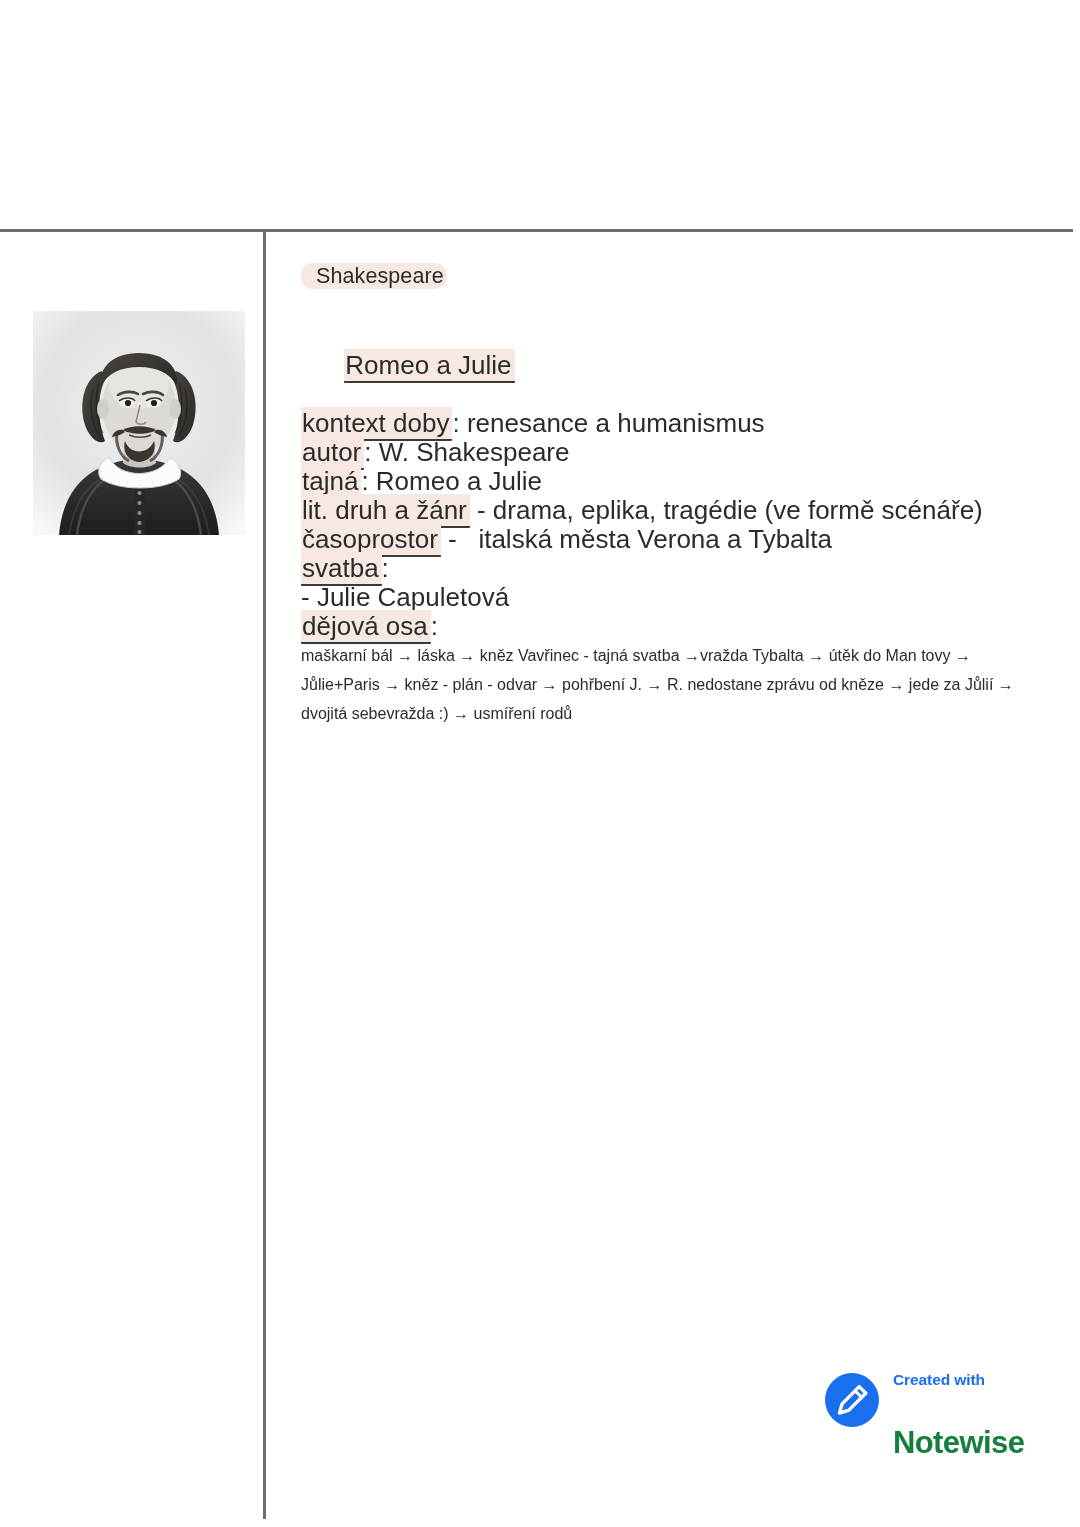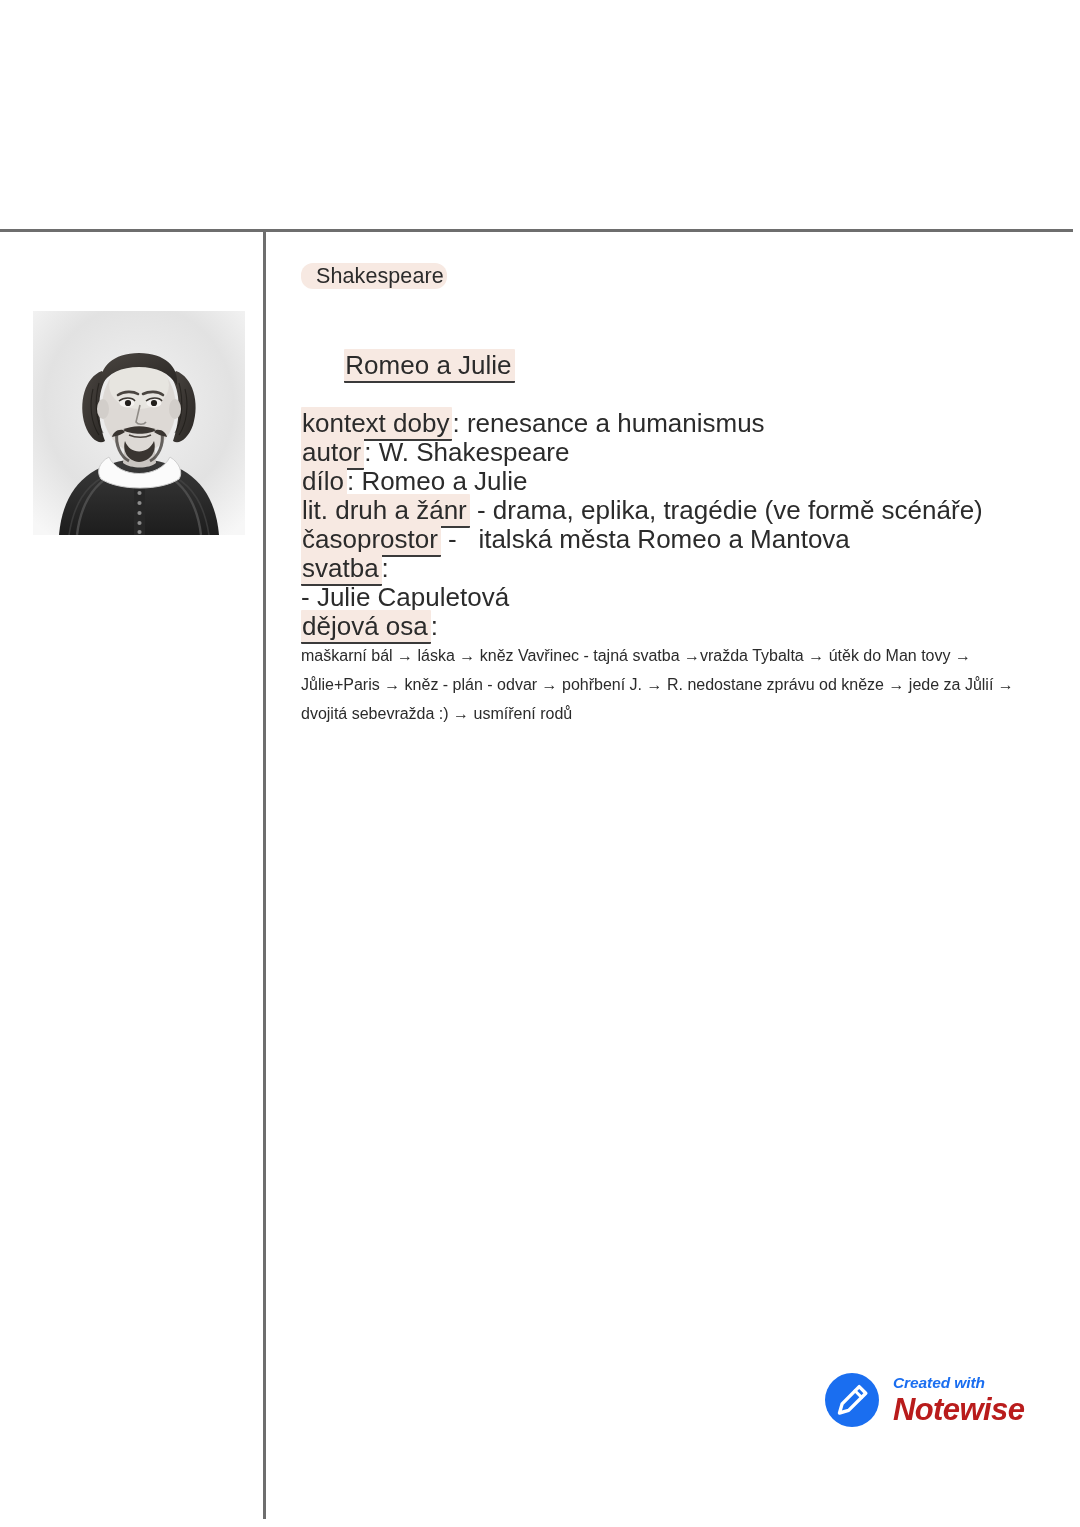--- a/index.html
+++ b/index.html
@@ -94,23 +94,22 @@
   }
 
   .work-heading { margin-bottom: 0; }
 
   
   .badge {
     position: absolute;
     left: 824px;
     top: 1372px;
     display: flex;
-    align-items: center;
+    align-items: flex-start;
     gap: 13px;
-    font-style: italic;
   }
   .badge-mark {
     width: 56px;
     height: 56px;
     flex: 0 0 auto;
   }
   .badge-mark svg { display: block; }
   .badge-text {
     display: flex;
     flex-direction: column;
@@ -119,22 +118,23 @@
   .badge-created {
     font-size: 15.5px;
     font-weight: bold;
     color: #1a6ef0;
     letter-spacing: -0.1px;
     margin-bottom: 3px;
   }
   .badge-name {
     font-size: 31px;
     font-weight: bold;
-    color: #b91c1c;
+    color: #15803d;
     letter-spacing: -0.6px;
+    margin-top: 36px;
   }
 </style>
 </head>
 <body>
 
 <div class="page">
 
   <div class="rule-horizontal"></div>
   <div class="rule-vertical"></div>
 
@@ -231,25 +231,25 @@
     </div>
 
     <p class="line work-heading">
       <span class="hl-u">Romeo a Julie</span>
     </p>
 
     <p class="line"><span class="hl-u">kontext doby</span><span>: </span><span>renesance a humanismus</span></p>
 
     <p class="line"><span class="hl-u">autor</span><span>: </span><span>W. Shakespeare</span></p>
 
-    <p class="line"><span class="hl-u">dílo</span><span>: </span><span>Romeo a Julie</span></p>
+    <p class="line"><span class="hl-u">tajná</span><span>: </span><span>Romeo a Julie</span></p>
 
     <p class="line"><span class="hl-u">lit. druh a žánr</span><span> - </span><span>drama, eplika, tragédie (ve formě scénáře)</span></p>
 
-    <p class="line"><span class="hl-u">časoprostor</span><span> -   </span><span>italská města Romeo a Mantova</span></p>
+    <p class="line"><span class="hl-u">časoprostor</span><span> -   </span><span>italská města Verona a Tybalta</span></p>
 
     <p class="line"><span class="hl-u">svatba</span><span>:</span></p>
 
     <p class="line">- Julie Capuletová</p>
 
     <p class="line"><span class="hl-u">dějová osa</span><span>:</span></p>
 
     <p class="plot">maškarní bál → láska → kněz Vavřinec - tajná svatba →vražda Tybalta → útěk do Man tovy → Jůlie+Paris → kněz - plán - odvar → pohřbení J. → R. nedostane zprávu od kněze → jede za Jůlií → dvojitá sebevražda :) → usmíření rodů</p>
 
   </div>

